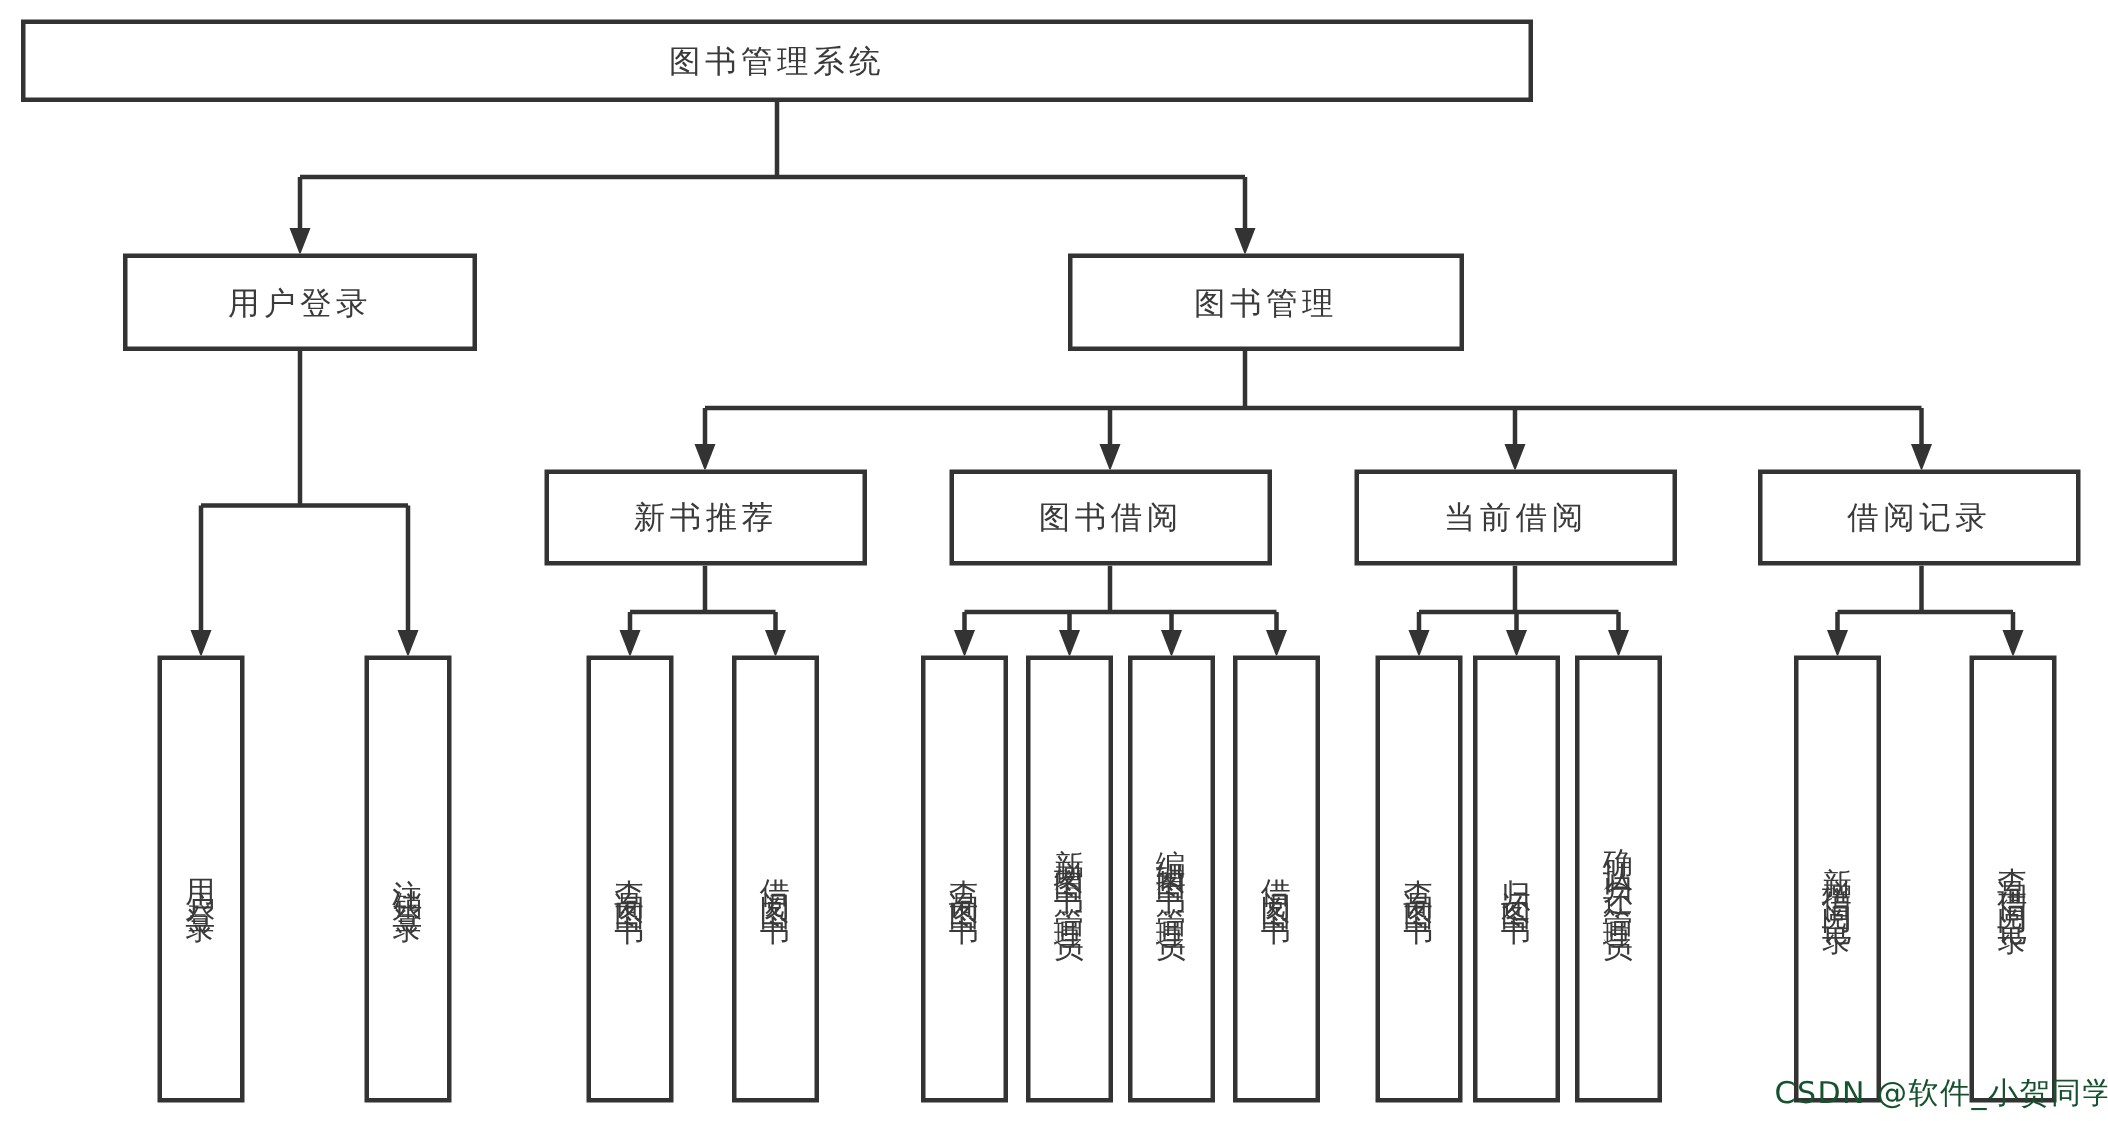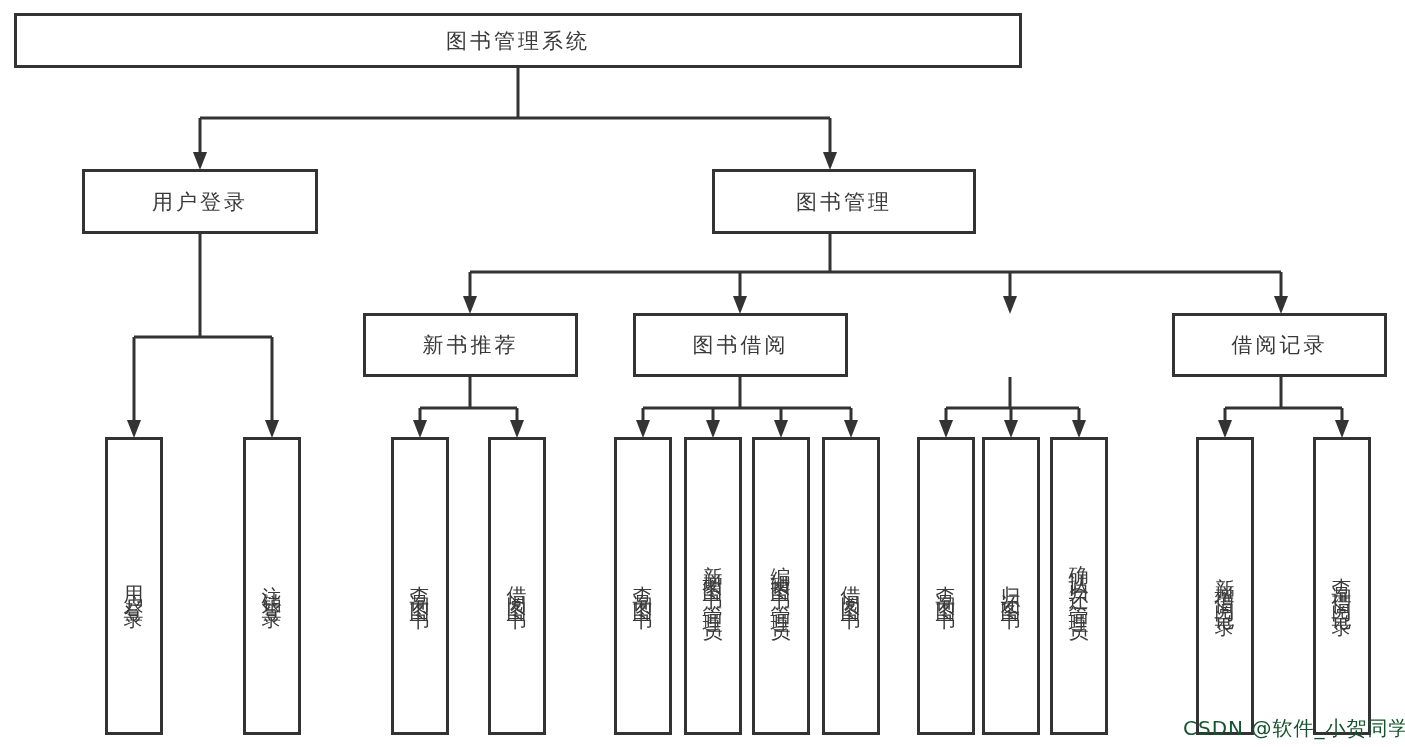--- a/index.html
+++ b/index.html
@@ -88,20 +88,21 @@
     </g>
   </svg>
 
   <div class="node h-node" style="left:14px;top:13px;width:1008px;height:55px">图书管理系统</div>
 
   <div class="node h-node" style="left:82px;top:169px;width:236px;height:65px">用户登录</div>
   <div class="node h-node" style="left:712px;top:169px;width:264px;height:65px">图书管理</div>
 
   <div class="node h-node" style="left:363px;top:313px;width:215px;height:64px">新书推荐</div>
   <div class="node h-node" style="left:633px;top:313px;width:215px;height:64px">图书借阅</div>
+  <div class="node h-node" style="left:903px;top:313px;width:215px;height:64px">当前借阅</div>
   <div class="node h-node" style="left:1172px;top:313px;width:215px;height:64px">借阅记录</div>
 
   <div class="node v-node" style="left:105px;top:437px;width:58px;height:298px">用户登录</div>
   <div class="node v-node" style="left:243px;top:437px;width:58px;height:298px">注销登录</div>
 
   <div class="node v-node" style="left:391px;top:437px;width:58px;height:298px">查询图书</div>
   <div class="node v-node" style="left:488px;top:437px;width:58px;height:298px">借阅图书</div>
 
   <div class="node v-node" style="left:614px;top:437px;width:58px;height:298px">查询图书</div>
   <div class="node v-node" style="left:684px;top:437px;width:58px;height:298px">新增图书（管理员）</div>

